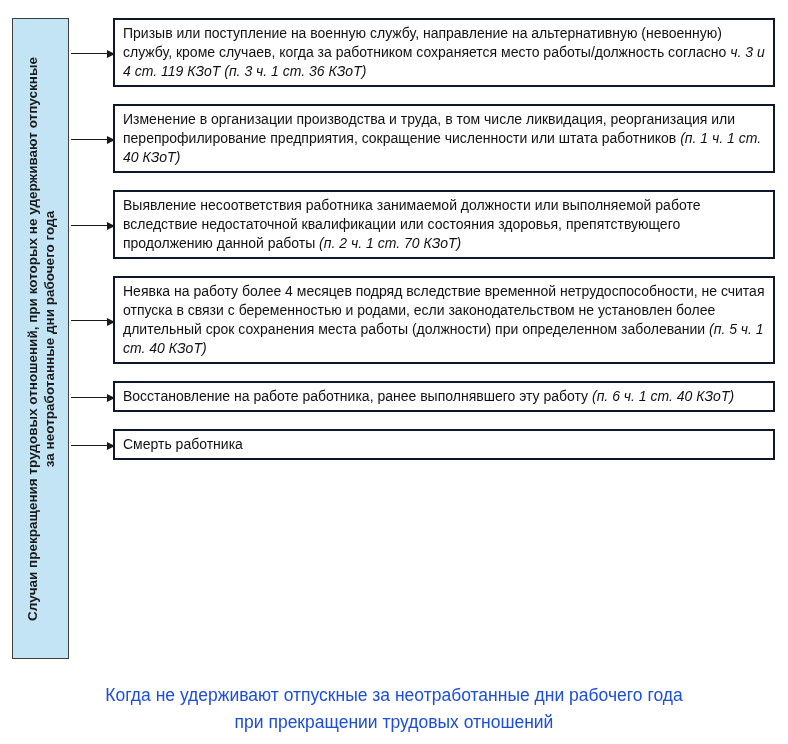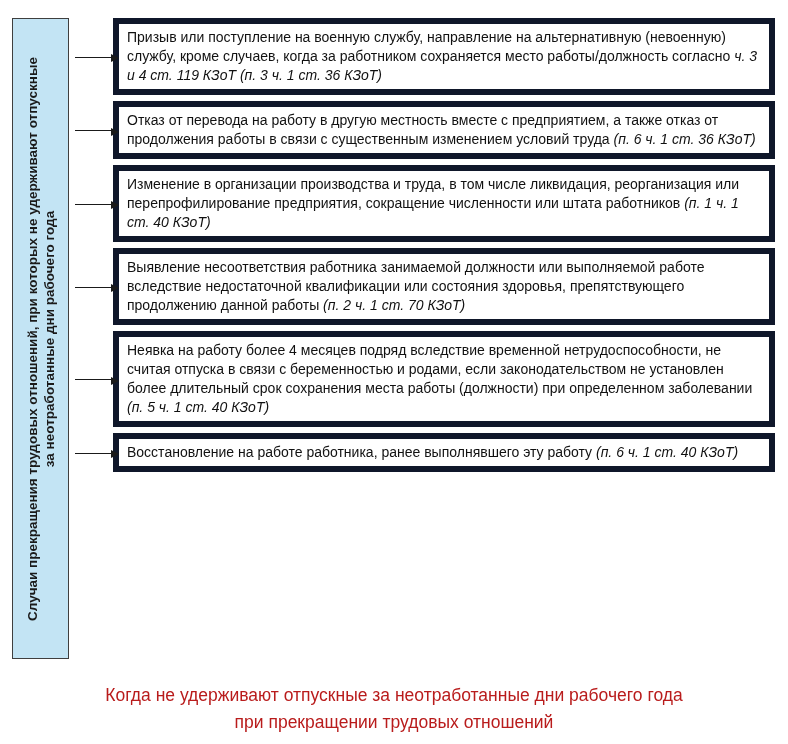--- a/index.html
+++ b/index.html
@@ -19,40 +19,40 @@
     width:632px;text-align:center;
     font-weight:700;font-size:13.5px;line-height:17px;color:#1a1a1a;
     white-space:nowrap;
   }
   .sidebar-label span{display:block;}
   
   .boxes{
     position:absolute;left:113px;top:18px;width:662px;box-sizing:border-box;
   }
   .box{
-    position:relative;border:6px solid #0f172a;background:#ffffff;
-    box-sizing:border-box;padding:4px 8px;margin-bottom:6px;
+    position:relative;border:2px solid #0f172a;background:#ffffff;
+    box-sizing:border-box;padding:4px 8px;margin-bottom:17px;
     font-size:14px;line-height:19px;color:#111;
   }
   .box i{font-style:italic;}
   
   .arrow{
     position:absolute;left:-44px;top:50%;width:36px;height:0;
     border-top:1.5px solid #1a1a1a;
   }
   .arrow::after{
     content:'';position:absolute;right:-8px;top:-3.5px;
     width:0;height:0;
     border-top:4px solid transparent;border-bottom:4px solid transparent;
     border-left:8px solid #1a1a1a;
   }
   
   .caption{
     position:absolute;left:0;right:0;top:682px;text-align:center;
-    font-size:17.5px;line-height:27px;color:#b91c1c;
+    font-size:17.5px;line-height:27px;color:#1d4ed8;
   }
 </style>
 </head>
 <body>
 
 <div class="canvas">
 
   <div class="sidebar">
     <div class="sidebar-label">
       <span>Случаи прекращения трудовых отношений, при которых не удерживают отпускные</span>
@@ -62,25 +62,20 @@
 
   <div class="boxes">
 
     <div class="box">
       <span class="arrow"></span>
       <span>Призыв или поступление на военную службу, направление на альтернативную (невоенную) службу, кроме случаев, когда за работником сохраняется место работы/должность согласно</span>
       <i>ч. 3 и 4 ст. 119 КЗоТ (п. 3 ч. 1 ст. 36 КЗоТ)</i>
     </div>
 
 
-    <div class="box">
-      <span class="arrow"></span>
-      <span>Отказ от перевода на работу в другую местность вместе с предприятием, а также отказ от продолжения работы в связи с существенным изменением условий труда</span>
-      <i>(п. 6 ч. 1 ст. 36 КЗоТ)</i>
-    </div>
 
     <div class="box">
       <span class="arrow"></span>
       <span>Изменение в организации производства и труда, в том числе ликвидация, реорганизация или перепрофилирование предприятия, сокращение численности или штата работников</span>
       <i>(п. 1 ч. 1 ст. 40 КЗоТ)</i>
     </div>
 
     <div class="box">
       <span class="arrow"></span>
       <span>Выявление несоответствия работника занимаемой должности или выполняемой работе вследствие недостаточной квалификации или состояния здоровья, препятствующего продолжению данной работы</span>
@@ -94,20 +89,25 @@
     </div>
 
     <div class="box">
       <span class="arrow"></span>
       <span>Восстановление на работе работника, ранее выполнявшего эту работу</span>
       <i>(п. 6 ч. 1 ст. 40 КЗоТ)</i>
     </div>
 
 
 
+    <div class="box">
+      <span class="arrow"></span>
+      <span>Смерть работника</span>
+      <i></i>
+    </div>
 
   </div>
 
   <div class="caption">
     <span>Когда не удерживают отпускные за неотработанные дни рабочего года</span><br>
     <span>при прекращении трудовых отношений</span>
   </div>
 
 </div>
 

